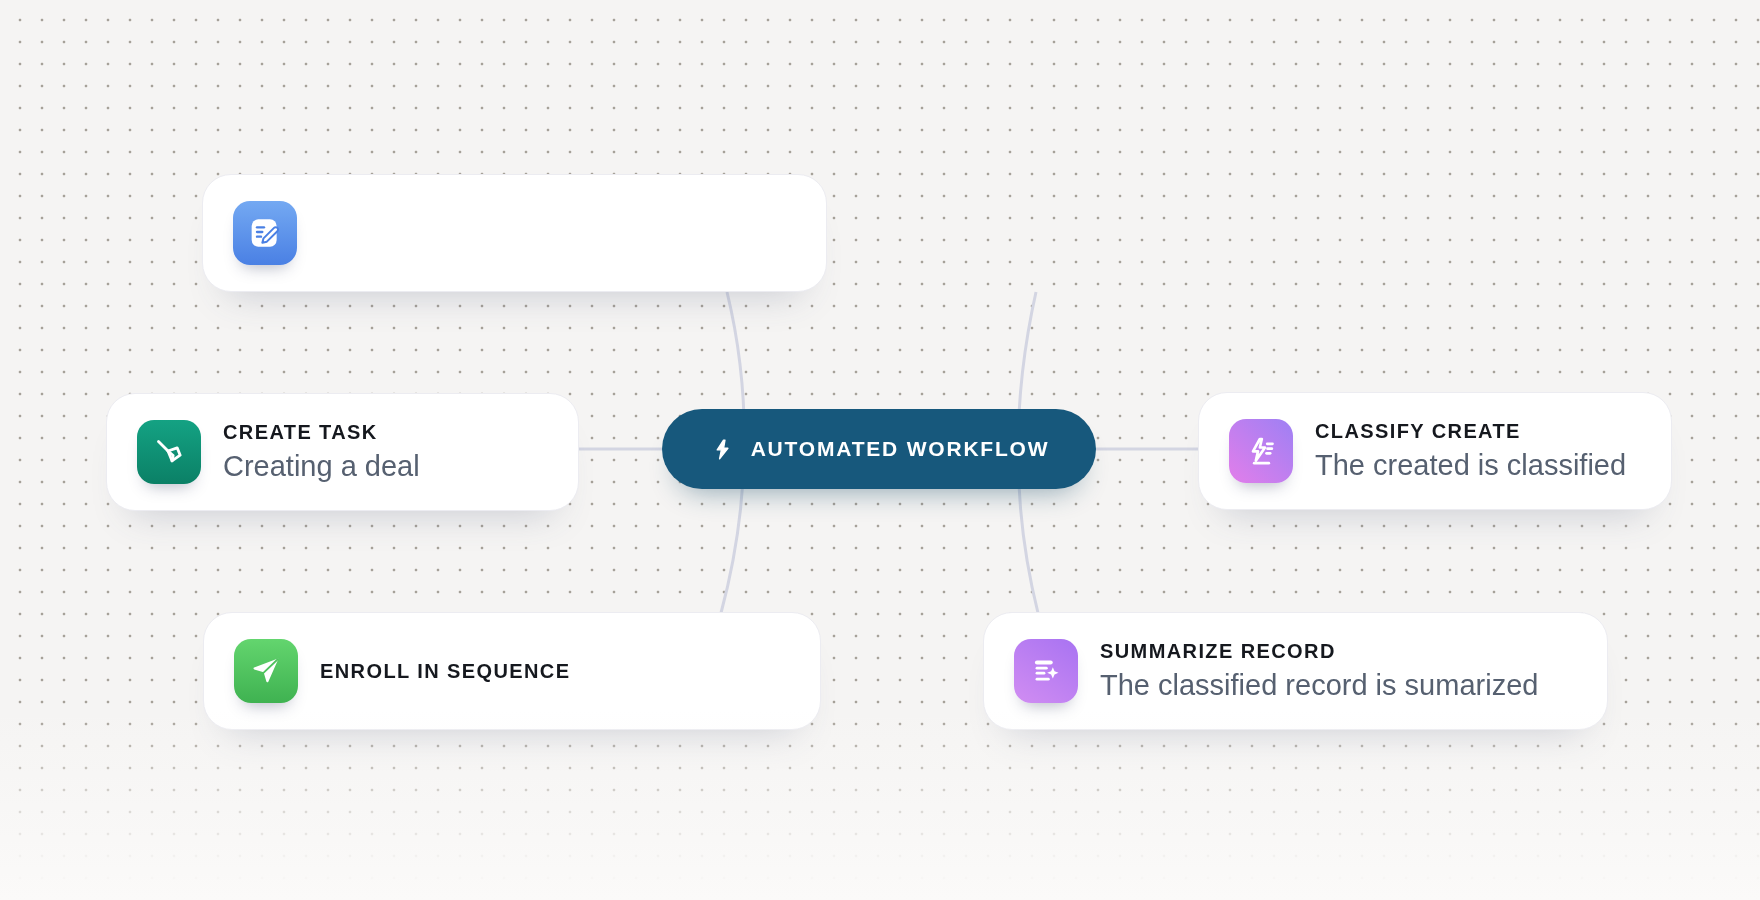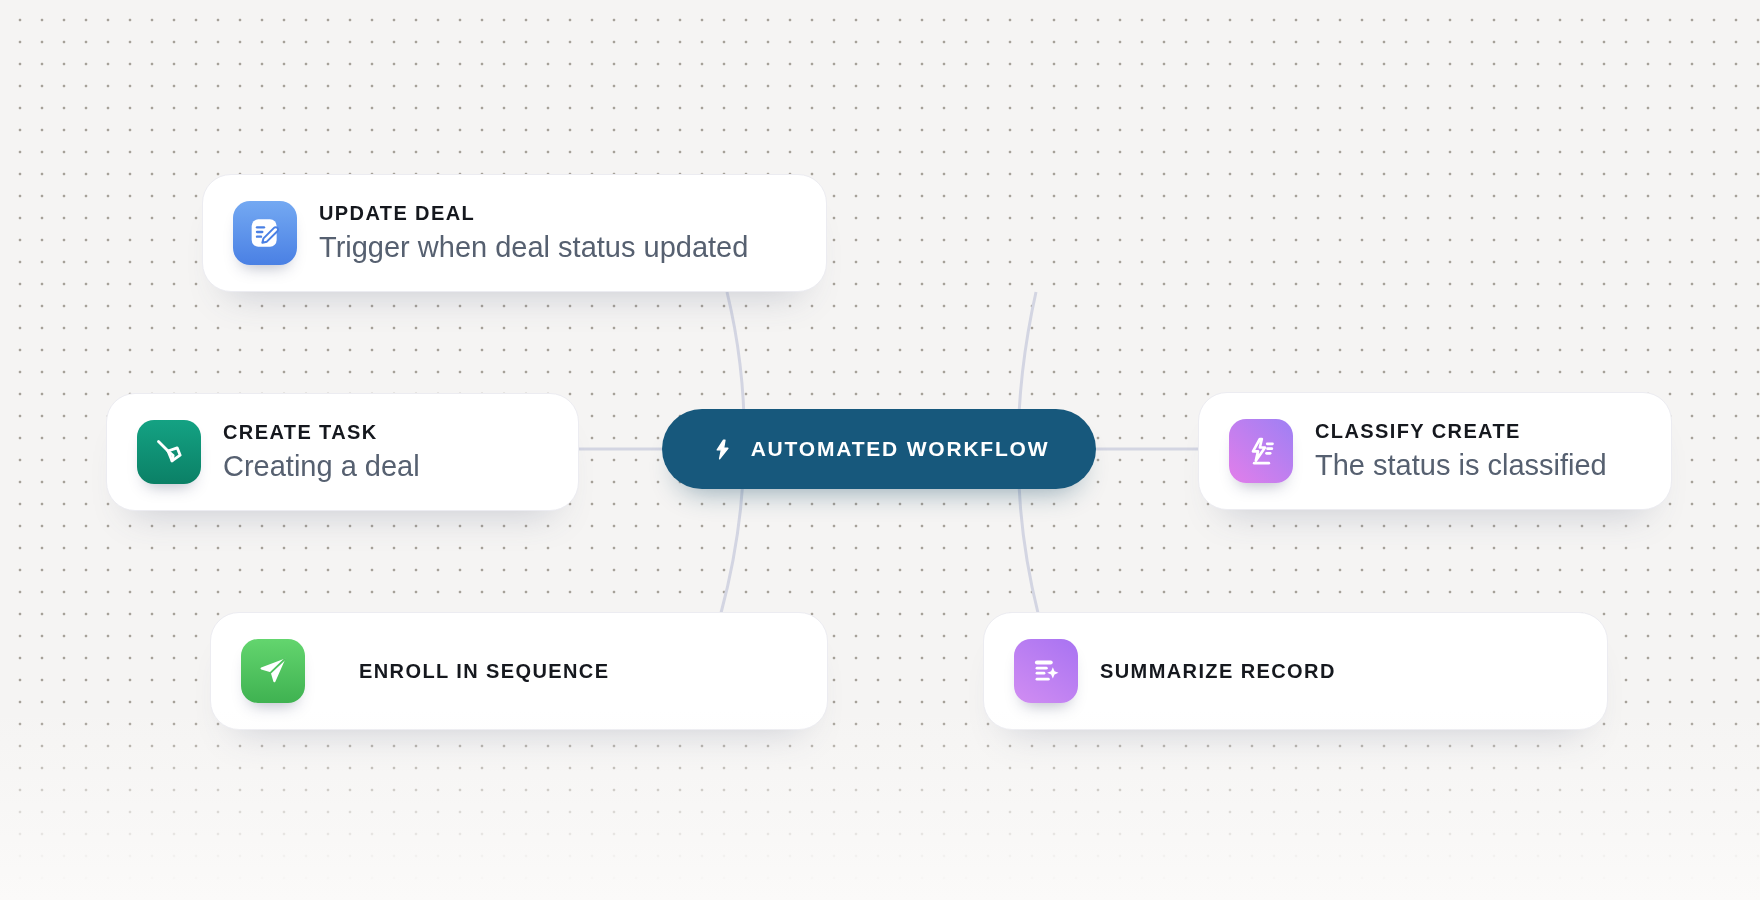--- a/index.html
+++ b/index.html
@@ -57,21 +57,21 @@
   .pill-label{
     color:#ffffff;font-size:21px;font-weight:700;letter-spacing:1.8px;
     white-space:nowrap;
   }
 
   
   #card-0{left:202px;top:174px;width:625px;}
   #card-1{left:933px;top:174px;width:625px;}
   #card-2{left:106px; top:393px;width:473px;}
   #card-3{left:1198px;top:392px;width:474px;}
-  #card-4{left:210px;top:612px;width:618px;gap:32px;}
+  #card-4{left:203px;top:612px;width:618px;}
   #card-5{left:983px;top:612px;width:625px;}
 </style>
 </head>
 <body>
 
 <div class="canvas">
 
   <svg class="connectors" width="1760" height="900">
     <path class="connector" d="M 727 292 C 752 395, 750 505, 721 613" stroke="#d3d5e2"></path>
     <path class="connector" d="M 1036 292 C 1013 395, 1011 505, 1038 613" stroke="#d3d5e2"></path>
@@ -83,24 +83,20 @@
     <div class="app-icon" style="background: linear-gradient(rgb(116, 169, 242), rgb(74, 128, 228));">
       <svg viewBox="0 0 24 24" width="40" height="40">
         <rect x="4" y="3.8" width="15" height="16.4" rx="4" fill="#fff"></rect>
         <g stroke="#4a80e4" stroke-width="1.4" stroke-linecap="round">
           <line x1="7.2" y1="8.6" x2="11.4" y2="8.6"></line>
           <line x1="7.2" y1="11.4" x2="10.4" y2="11.4"></line>
           <line x1="7.2" y1="14.2" x2="9.6" y2="14.2"></line>
         </g>
         <path d="M10.4 17.9 l0.7 -2.7 6.3 -6.3 a1.4 1.4 0 0 1 2 0 a1.4 1.4 0 0 1 0 2 l-6.3 6.3 -2.7 0.7 z" fill="#fff" stroke="#4a80e4" stroke-width="1.2" stroke-linejoin="round"></path>
       </svg>
-    </div>
-    <div class="card-text">
-      <div class="card-title">UPDATE DEAL</div>
-      <div class="card-subtitle">Trigger when deal status updated</div>
     </div>
   </div>
 
 
   <div class="card" id="card-2">
     <div class="app-icon" style="background: linear-gradient(rgb(20, 162, 131), rgb(11, 128, 102));">
       <svg viewBox="0 0 24 24" width="40" height="40" fill="none" stroke="#fff" stroke-width="1.7" stroke-linecap="round" stroke-linejoin="round">
         <path d="M5.7 5.7 L11.4 11.4"></path>
         <path d="M11.4 11.4 L16.9 9.5 L18.7 13.9 L13.8 17.3 Z"></path>
         <path d="M11.4 11.4 L14.5 14.1 L13.8 17.3"></path>
@@ -117,21 +113,21 @@
       <svg viewBox="0 0 24 24" width="40" height="40" fill="none" stroke="#fff" stroke-width="1.6" stroke-linecap="round" stroke-linejoin="round">
         <path d="M11.3 4.8 L7.2 12.2 h3 L8.9 17.8 L14.4 9.9 h-3.1 L12.5 4.8 z"></path>
         <path d="M15.7 7.7 h3.2"></path>
         <path d="M15.9 10.6 h2.6"></path>
         <path d="M15.3 13.4 h2.2"></path>
         <path d="M7.9 19.3 h8.8"></path>
       </svg>
     </div>
     <div class="card-text">
       <div class="card-title">CLASSIFY CREATE</div>
-      <div class="card-subtitle">The status is classified</div>
+      <div class="card-subtitle">The created is classified</div>
     </div>
   </div>
 
   <div class="card" id="card-4">
     <div class="app-icon" style="background: linear-gradient(rgb(99, 213, 110), rgb(63, 178, 81));">
       <svg viewBox="0 0 24 24" width="40" height="40">
         <path d="M19.6 4.4 L4.9 9.9 a.62.62 0 0 0 .06 1.18 l5.1 1.5 a1 1 0 0 1 .66.66 l1.5 5.1 a.62.62 0 0 0 1.18.06 Z" fill="#fff"></path>
         <path d="M10.3 13.3 L19.2 4.8" stroke="#4fc35e" stroke-width="1.1" stroke-linecap="round"></path>
       </svg>
     </div>
@@ -145,20 +141,21 @@
       <svg viewBox="0 0 24 24" width="40" height="40" fill="none" stroke="#fff" stroke-linecap="round">
         <path d="M6.6 6.9 h8.2" stroke-width="2.5"></path>
         <path d="M6.6 10.3 h5.6" stroke-width="1.7"></path>
         <path d="M6.6 13.3 h4.2" stroke-width="1.7"></path>
         <path d="M6.6 16.9 h6.8" stroke-width="1.7"></path>
         <path d="M16.1 9.7 l1.02 2.38 2.38 1.02 -2.38 1.02 -1.02 2.38 -1.02 -2.38 -2.38 -1.02 2.38 -1.02 z" fill="#fff" stroke="none"></path>
       </svg>
     </div>
     <div class="card-text">
       <div class="card-title">SUMMARIZE RECORD</div>
+      <div class="card-subtitle">The classified record is sumarized</div>
     </div>
   </div>
 
   <div class="pill" style="background: rgb(23, 88, 124);">
     <span style="display:flex;">
       <svg viewBox="0 0 24 24" width="27" height="27">
         <path d="M12.9 3.6 L7.3 12.3 h3.7 l-1.6 8 L16.8 10.9 h-3.8 l1.2 -7.3 z" fill="#fff" stroke="#fff" stroke-width="1.2" stroke-linejoin="round"></path>
       </svg>
     </span>
     <span class="pill-label">AUTOMATED WORKFLOW</span>

